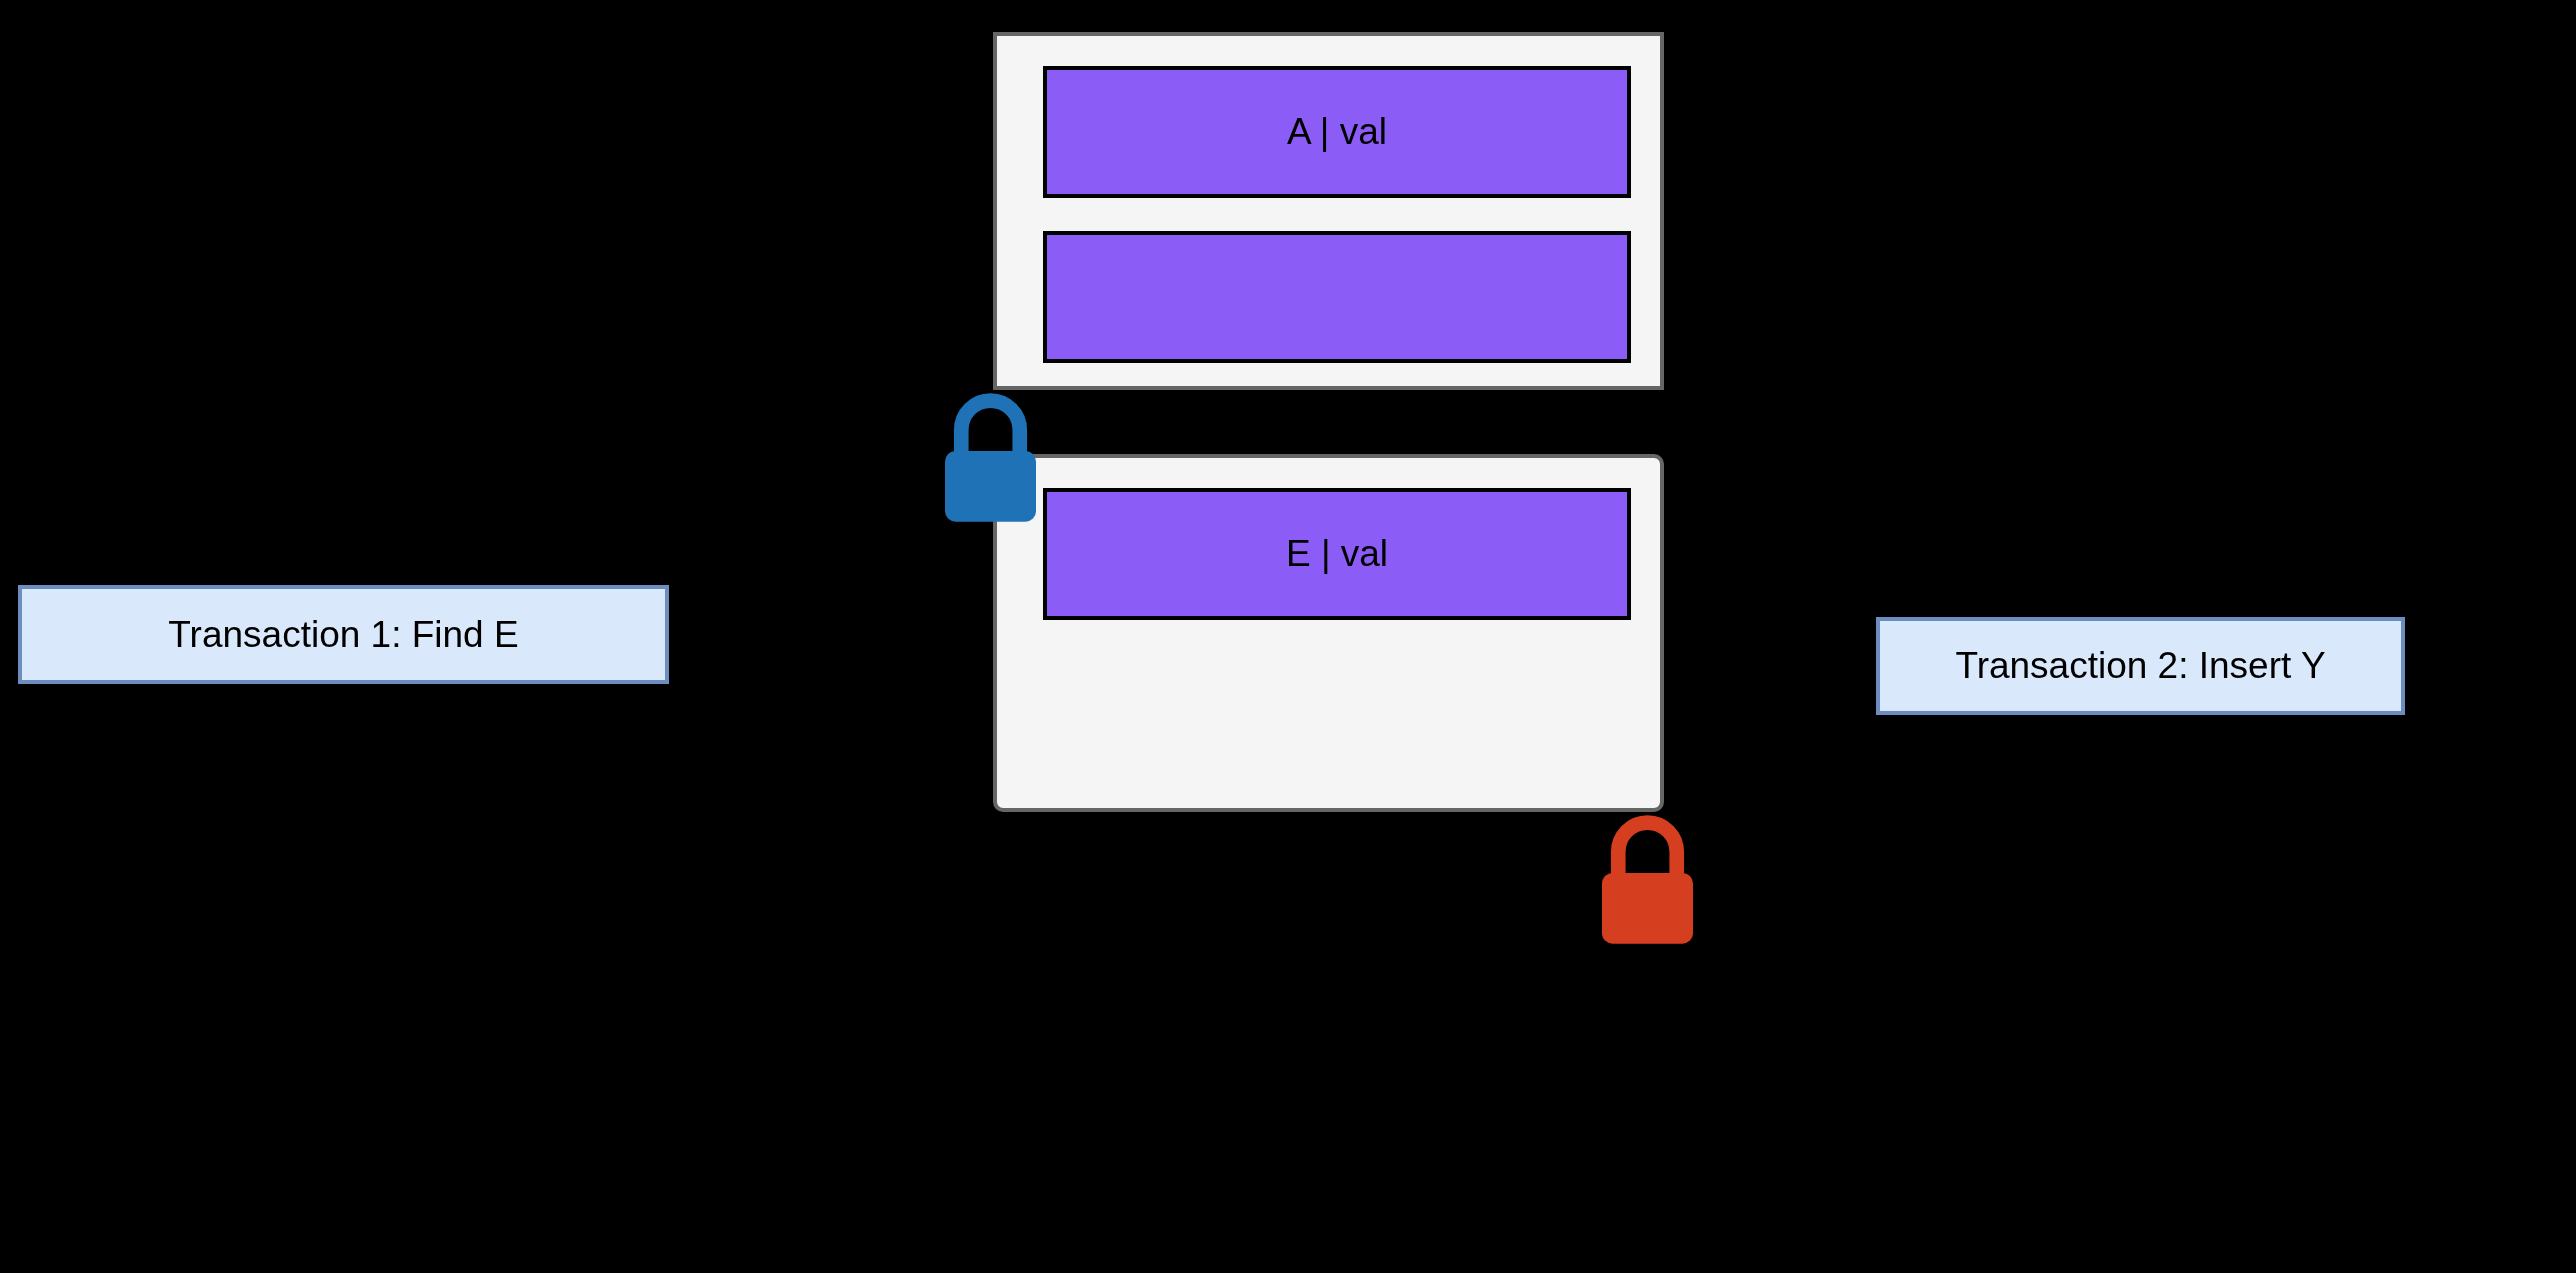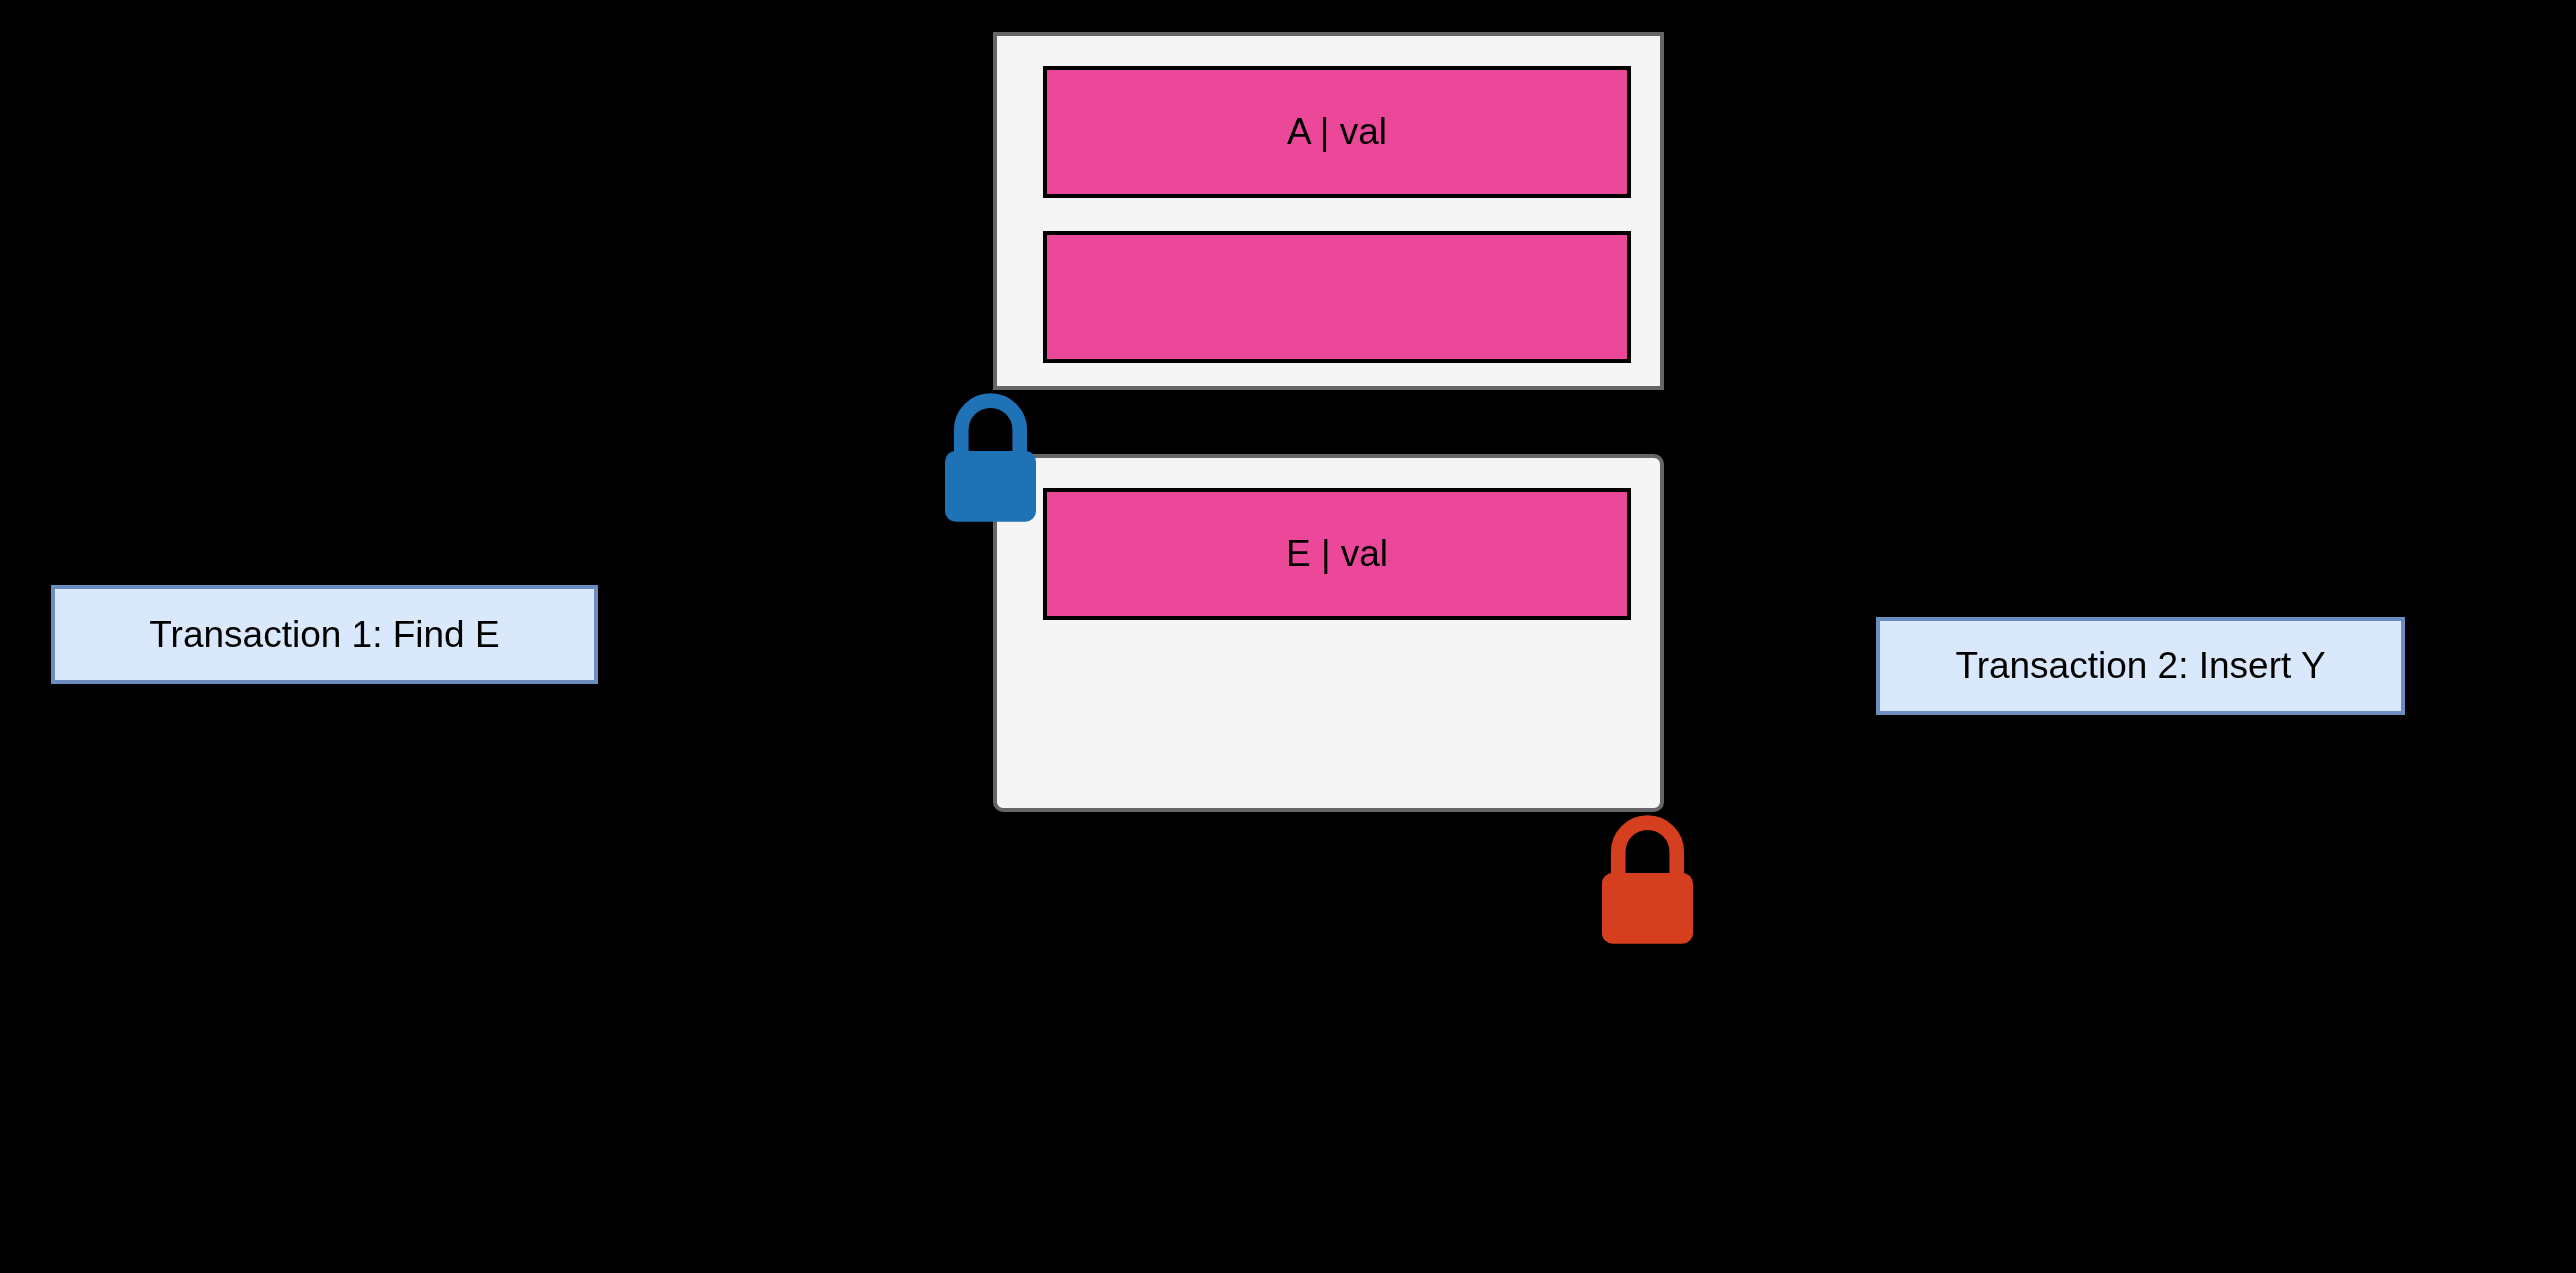--- a/index.html
+++ b/index.html
@@ -24,21 +24,21 @@
     box-sizing: border-box;
   }
   .page-top    { left: 993px; top: 32px; }
   .page-middle { left: 993px; top: 454px; border-radius: 10px; }
   .page-bottom { left: 993px; top: 881px; }
   .row {
     position: absolute;
     left: 46px;
     width: 588px;
     height: 132px;
-    background: #ec4899;
+    background: #8b5cf6;
     border: 4.1px solid #000000;
     box-sizing: border-box;
     display: flex;
     align-items: center;
     justify-content: center;
     font-size: 37px;
     color: #000000;
     white-space: pre;
   }
   .row-1 { top: 30px; }
@@ -47,21 +47,21 @@
     position: absolute;
     background: #dae8fc;
     border: 4.1px solid #6c8ebf;
     box-sizing: border-box;
     display: flex;
     align-items: center;
     justify-content: center;
     font-size: 37px;
     color: #000000;
   }
-  .txn-1 { left: 51px;   top: 585px; width: 547px; height: 99px; }
+  .txn-1 { left: 18px;   top: 585px; width: 651px; height: 99px; }
   .txn-2 { left: 1876px; top: 617px; width: 529px; height: 98px; }
   .lock {
     position: absolute;
     width: 91px;
     height: 129px;
   }
   .lock-blue { left: 945px; top: 393px; }
   .lock-red  { left: 1602px; top: 815px; }
 </style>
 </head>

